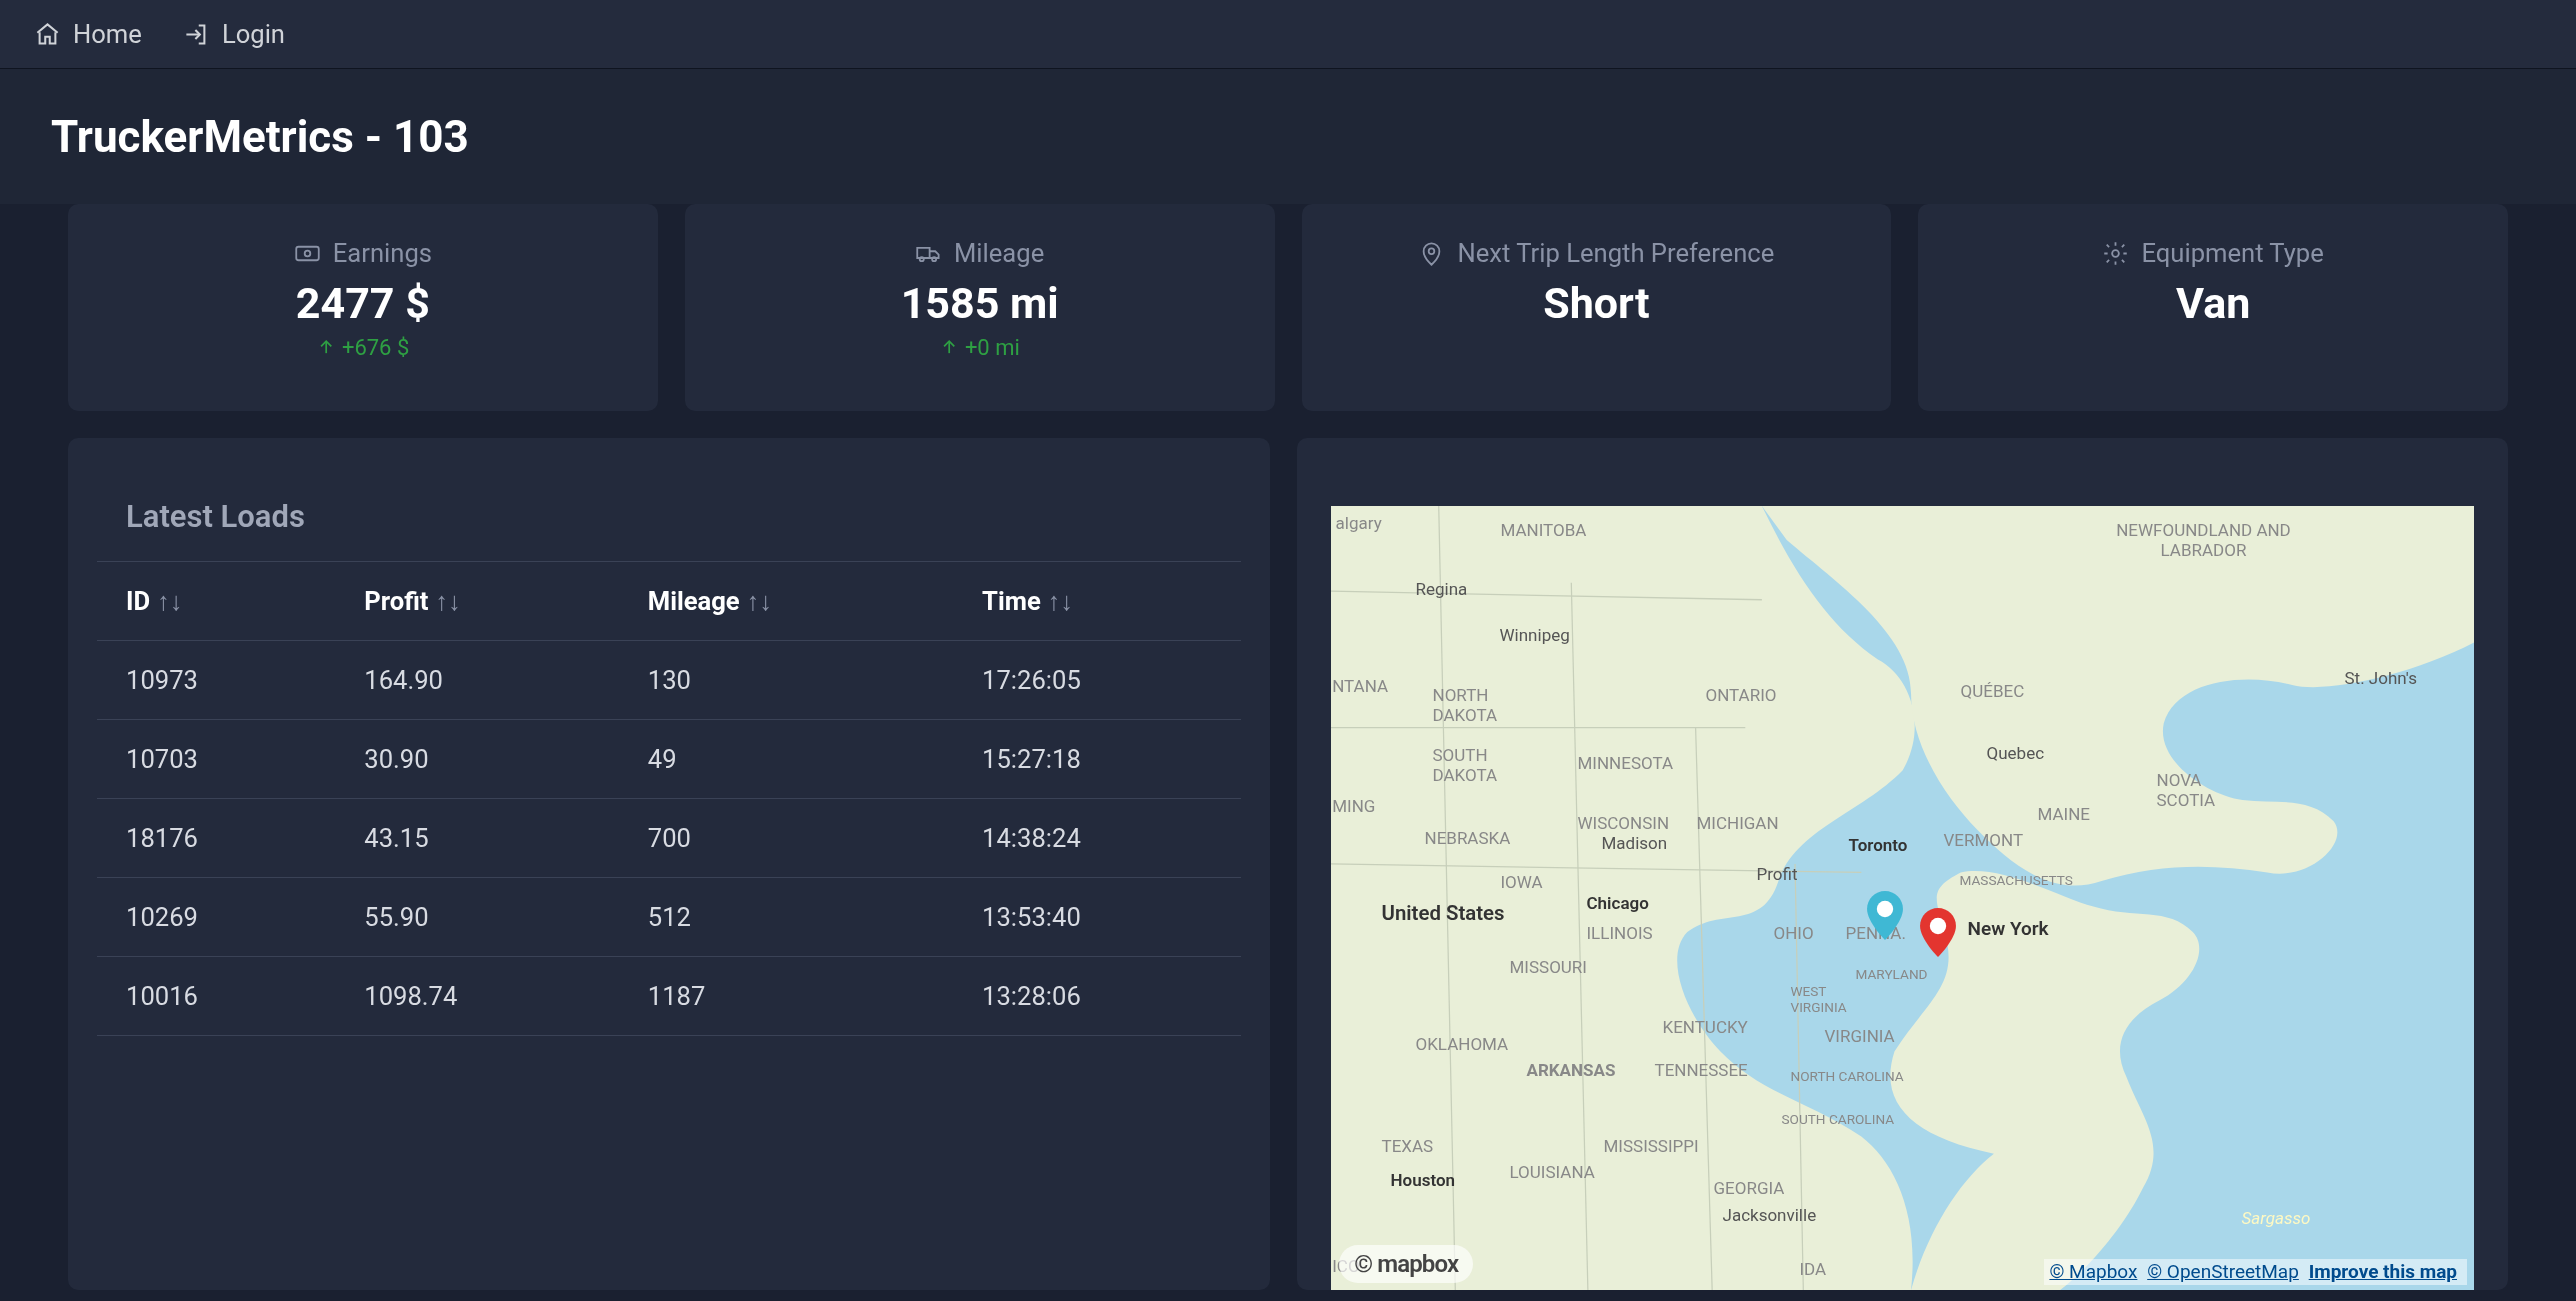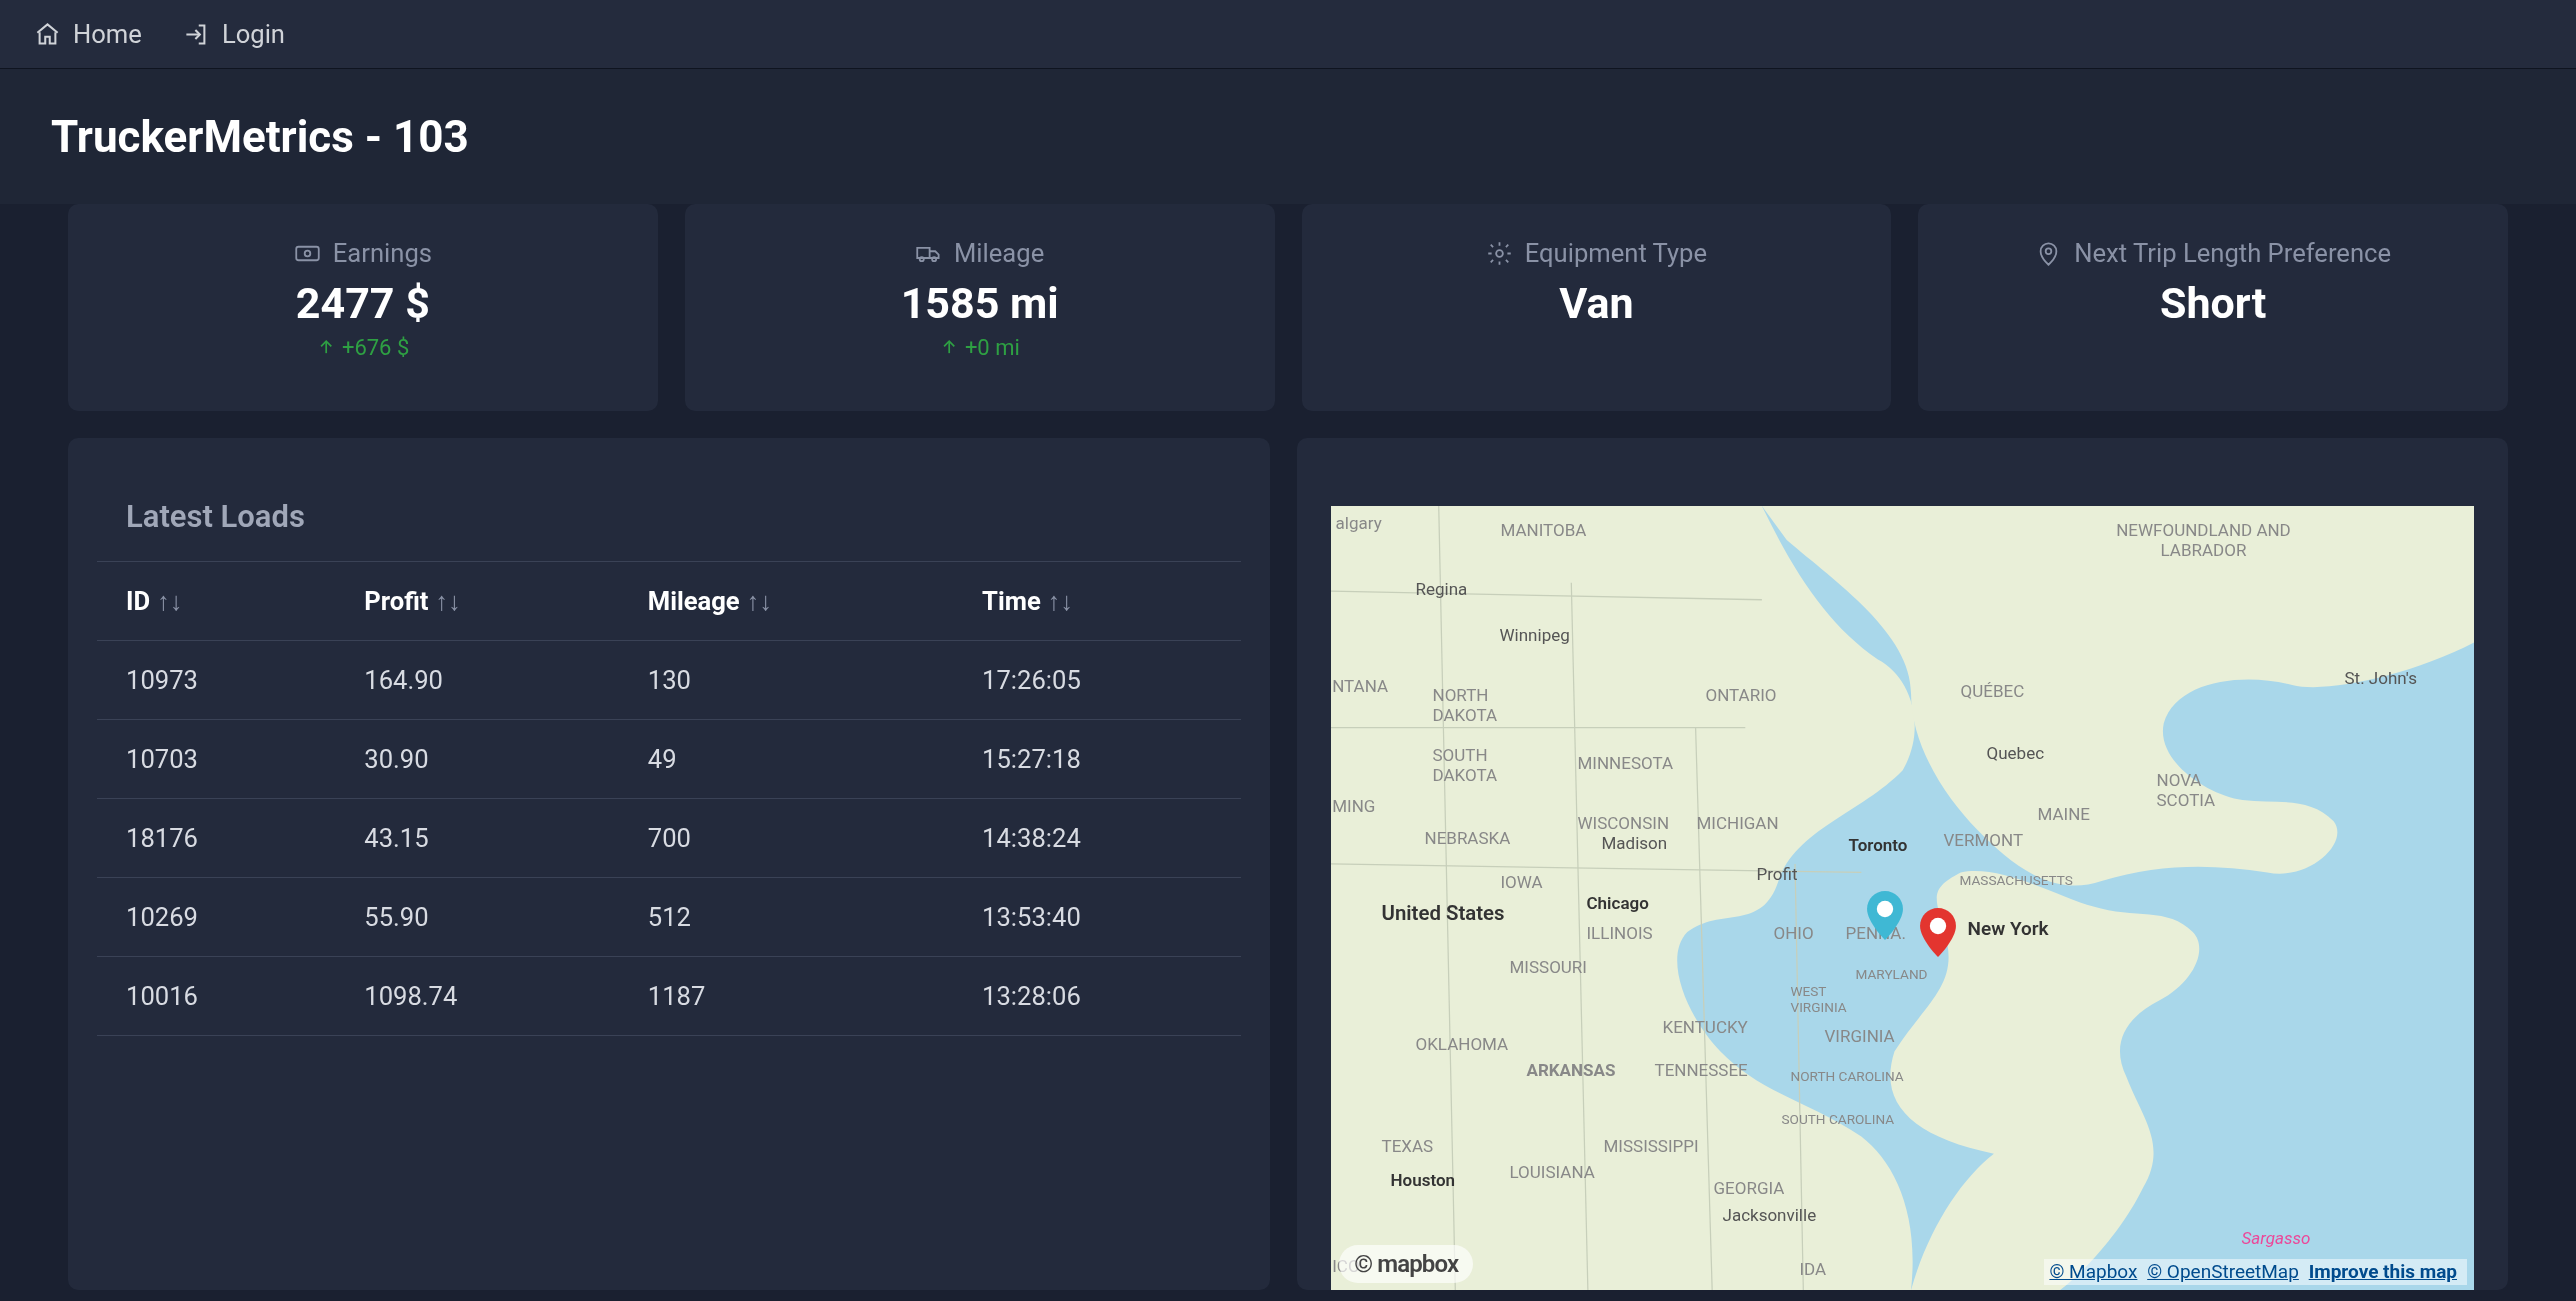--- a/index.html
+++ b/index.html
@@ -231,36 +231,36 @@
         <svg viewBox="0 0 24 24" fill="none" stroke="#2ea043" stroke-width="2">
             <path d="M12 19V5"></path>
             <path d="m6 11 6-6 6 6"></path>
           </svg>
         <span>+0 mi</span>
       </div>
     </div>
     <div class="card">
       <div class="card-label">
         <svg viewBox="0 0 24 24" fill="none" stroke="#8a92a6" stroke-width="1.6">
-            <circle cx="12" cy="12" r="3"></circle>
-            <path d="M12 2v3M12 19v3M4.2 4.2l2.1 2.1M17.7 17.7l2.1 2.1M2 12h3M19 12h3M4.2 19.8l2.1-2.1M17.7 6.3l2.1-2.1"></path>
-          </svg>
-        <span>Equipment Type</span>
-      </div>
-      <div class="card-value">Van</div>
+            <path d="M12 22s7-6.5 7-12a7 7 0 1 0-14 0c0 5.5 7 12 7 12Z"></path>
+            <circle cx="12" cy="10" r="2.5"></circle>
+          </svg>
+        <span>Next Trip Length Preference</span>
+      </div>
+      <div class="card-value">Short</div>
     </div>
     <div class="card">
       <div class="card-label">
         <svg viewBox="0 0 24 24" fill="none" stroke="#8a92a6" stroke-width="1.6">
-            <path d="M12 22s7-6.5 7-12a7 7 0 1 0-14 0c0 5.5 7 12 7 12Z"></path>
-            <circle cx="12" cy="10" r="2.5"></circle>
-          </svg>
-        <span>Next Trip Length Preference</span>
-      </div>
-      <div class="card-value">Short</div>
+            <circle cx="12" cy="12" r="3"></circle>
+            <path d="M12 2v3M12 19v3M4.2 4.2l2.1 2.1M17.7 17.7l2.1 2.1M2 12h3M19 12h3M4.2 19.8l2.1-2.1M17.7 6.3l2.1-2.1"></path>
+          </svg>
+        <span>Equipment Type</span>
+      </div>
+      <div class="card-value">Van</div>
     </div>
   </div>
 
   <div class="row2">
     <div class="panel">
       <div class="panel-title">Latest Loads</div>
       <table>
         <thead>
           <tr>
             <th><span>ID</span><span class="sort-icon">↑↓</span></th>
@@ -364,21 +364,21 @@
         <span class="map-label grey" style="left:460px; top:562px; width:128px; font-size:13.6px;">NORTH CAROLINA</span>
         <span class="map-label grey" style="left:451px; top:605px; width:128px; font-size:13.6px;">SOUTH CAROLINA</span>
         <span class="map-label grey" style="left:51px; top:630px;">TEXAS</span>
         <span class="map-label bold" style="left:60px; top:664px;">Houston</span>
         <span class="map-label grey" style="left:179px; top:656px;">LOUISIANA</span>
         <span class="map-label grey" style="left:273px; top:630px;">MISSISSIPPI</span>
         <span class="map-label grey" style="left:383px; top:672px;">GEORGIA</span>
         <span class="map-label" style="left:392px; top:699px;">Jacksonville</span>
         <span class="map-label grey" style="left:1.7px; top:750px;">ICO</span>
         <span class="map-label grey" style="left:469px; top:753px;">IDA</span>
-        <span class="map-label" style="left:911px; top:702px; font-style:italic; color:#ec4899;margin-top:20px;">Sargasso</span>
+        <span class="map-label" style="left:911px; top:702px; font-style:italic; color:#fef9c3;">Sargasso</span>
 
         <div class="pin" style="left:554px; top:434px;">
           <svg viewBox="0 0 24 30">
               <path d="M12 0C6 0 1 4.8 1 11c0 8 11 19 11 19s11-11 11-19C23 4.8 18 0 12 0Z" fill="#3fb8d4"></path>
               <circle cx="12" cy="11" r="5" fill="#fff"></circle>
             </svg>
         </div>
         <div class="pin" style="left:607px; top:451px;">
           <svg viewBox="0 0 24 30">
               <path d="M12 0C6 0 1 4.8 1 11c0 8 11 19 11 19s11-11 11-19C23 4.8 18 0 12 0Z" fill="#e3352f"></path>

